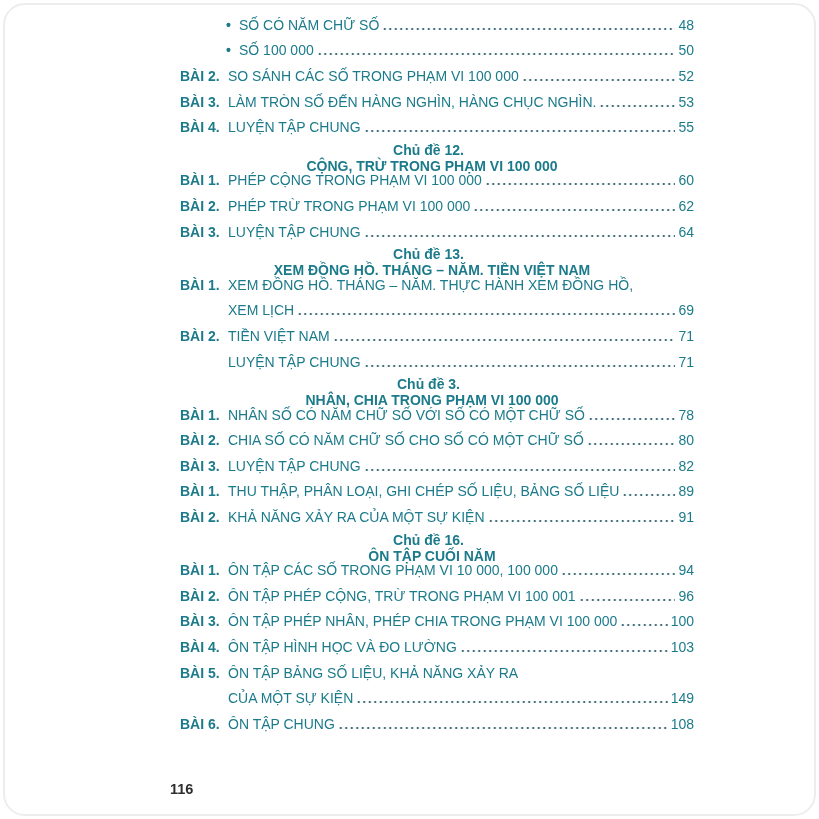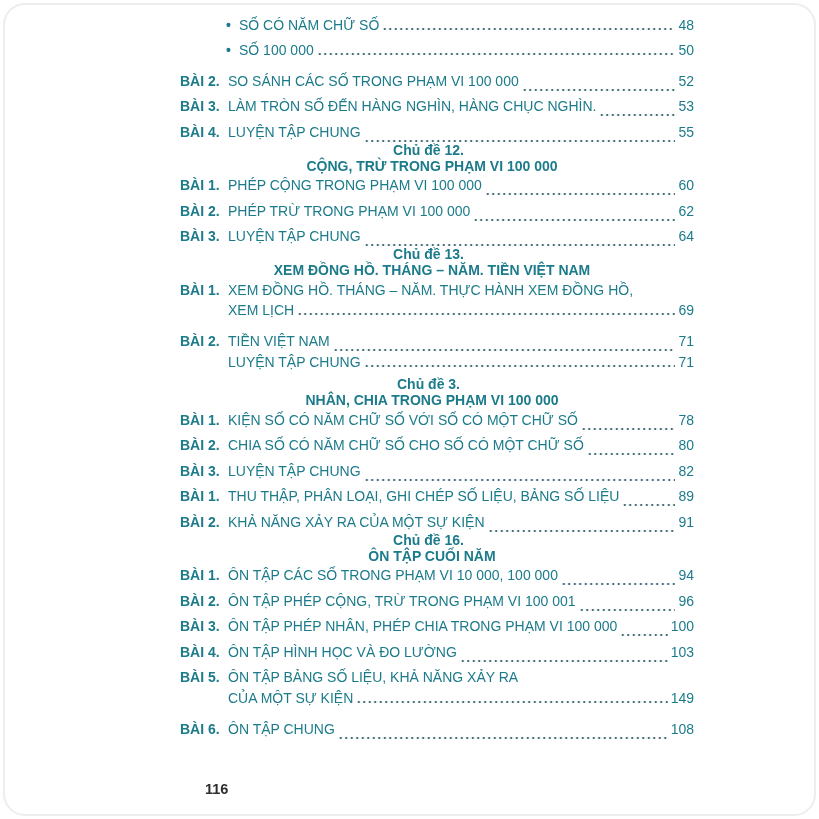--- a/index.html
+++ b/index.html
@@ -28,21 +28,21 @@
     color: var(--ink);
     font-size: 14px;
   }
   .row {
     display: flex;
     align-items: center;
     height: 25.6px;
     white-space: nowrap;
   }
   .row.chapter { font-weight: 700; margin-top: 2px; flex-direction: column; }
-  .row.lesson  { padding-left: 10px; align-items: flex-end; }
+  .row.lesson  { padding-left: 10px; }
   .row.bullet  { padding-left: 56px; }
   .row.cont,
   .row.plain   { padding-left: 58px; }
 
   .label {
     font-weight: 700;
     flex: 0 0 48px;
   }
   .chlabel {
     flex: 0 0 auto;
@@ -63,21 +63,20 @@
     background: radial-gradient(circle, var(--dot) 1.2px, transparent 1.5px) left center / 5.5px 6px repeat-x;
   }
   .pagenum { flex: 0 0 auto; }
   .folio {
     position: absolute;
     left: 170px;
     top: 781px;
     font-size: 14.5px;
     font-weight: 700;
     color: var(--folio);
-    margin-left: 35px;
   }
 </style>
 </head>
 <body style="--ink: #1c7b8b; --dot: #456f7a; --folio: #2e2e2e;">
 
 <div class="page-frame"></div>
 
 <div class="toc">
     <div class="row bullet">
       <span class="bullet-glyph">•</span>
@@ -154,21 +153,21 @@
       <span class="title">LUYỆN TẬP CHUNG</span>
       <span class="dots"></span>
       <span class="pagenum">71</span>
     </div>
     <div class="row chapter">
       <span class="label chlabel">Chủ đề 3.</span>
       <span class="title">NHÂN, CHIA TRONG PHẠM VI 100 000</span>
     </div>
     <div class="row lesson">
       <span class="label">BÀI 1.</span>
-      <span class="title">KIỆN SỐ CÓ NĂM CHỮ SỐ VỚI SỐ CÓ MỘT CHỮ SỐ</span>
+      <span class="title">NHÂN SỐ CÓ NĂM CHỮ SỐ VỚI SỐ CÓ MỘT CHỮ SỐ</span>
       <span class="dots"></span>
       <span class="pagenum">78</span>
     </div>
     <div class="row lesson">
       <span class="label">BÀI 2.</span>
       <span class="title">CHIA SỐ CÓ NĂM CHỮ SỐ CHO SỐ CÓ MỘT CHỮ SỐ</span>
       <span class="dots"></span>
       <span class="pagenum">80</span>
     </div>
     <div class="row lesson">

